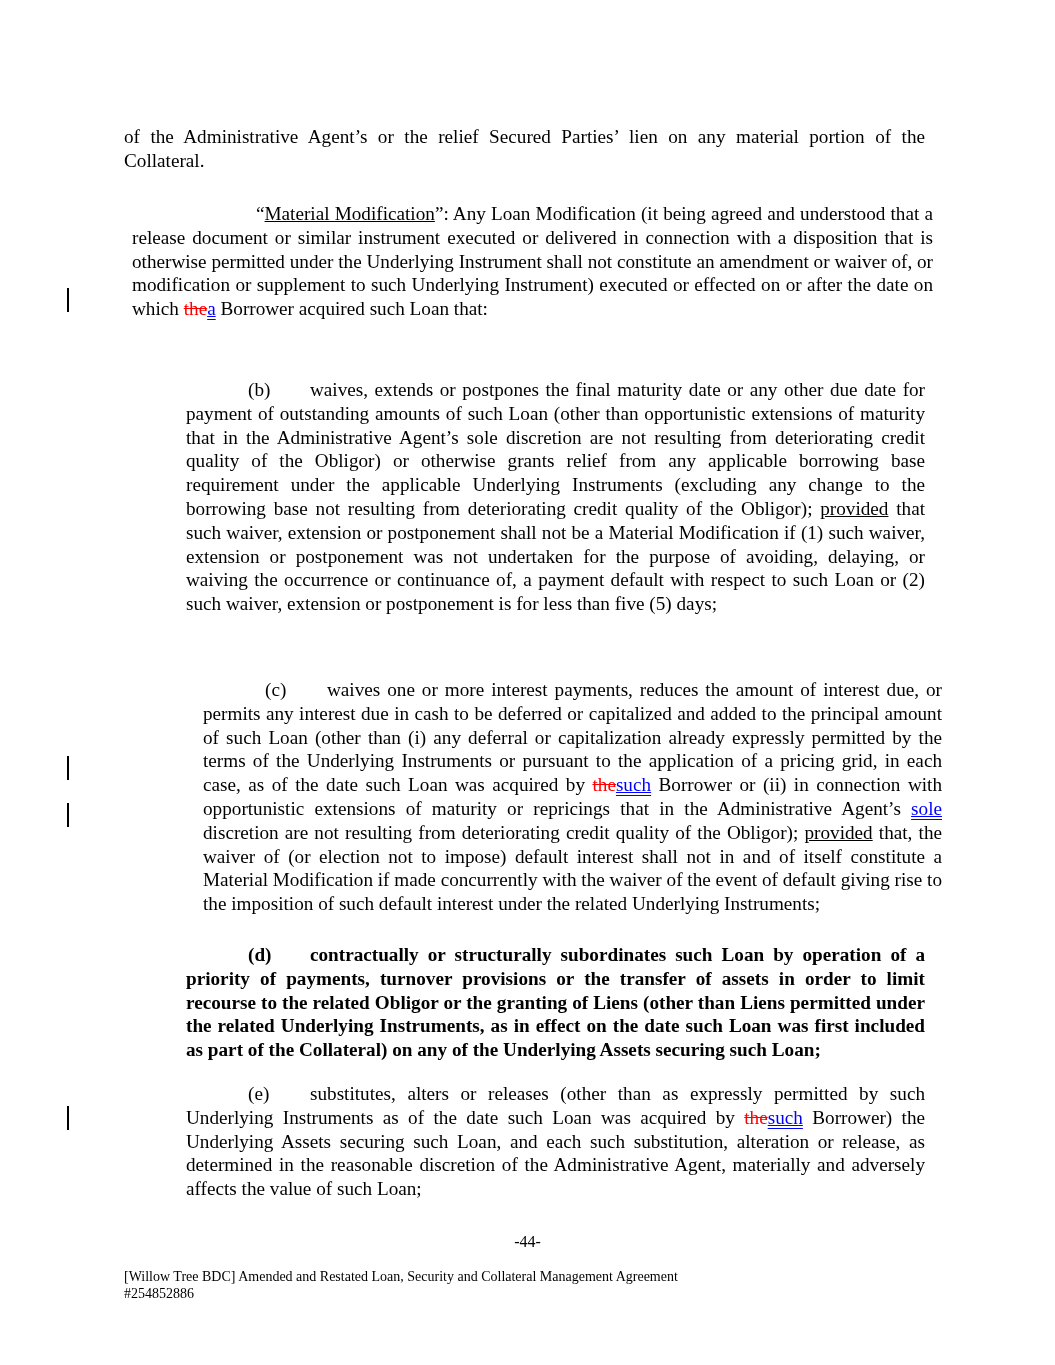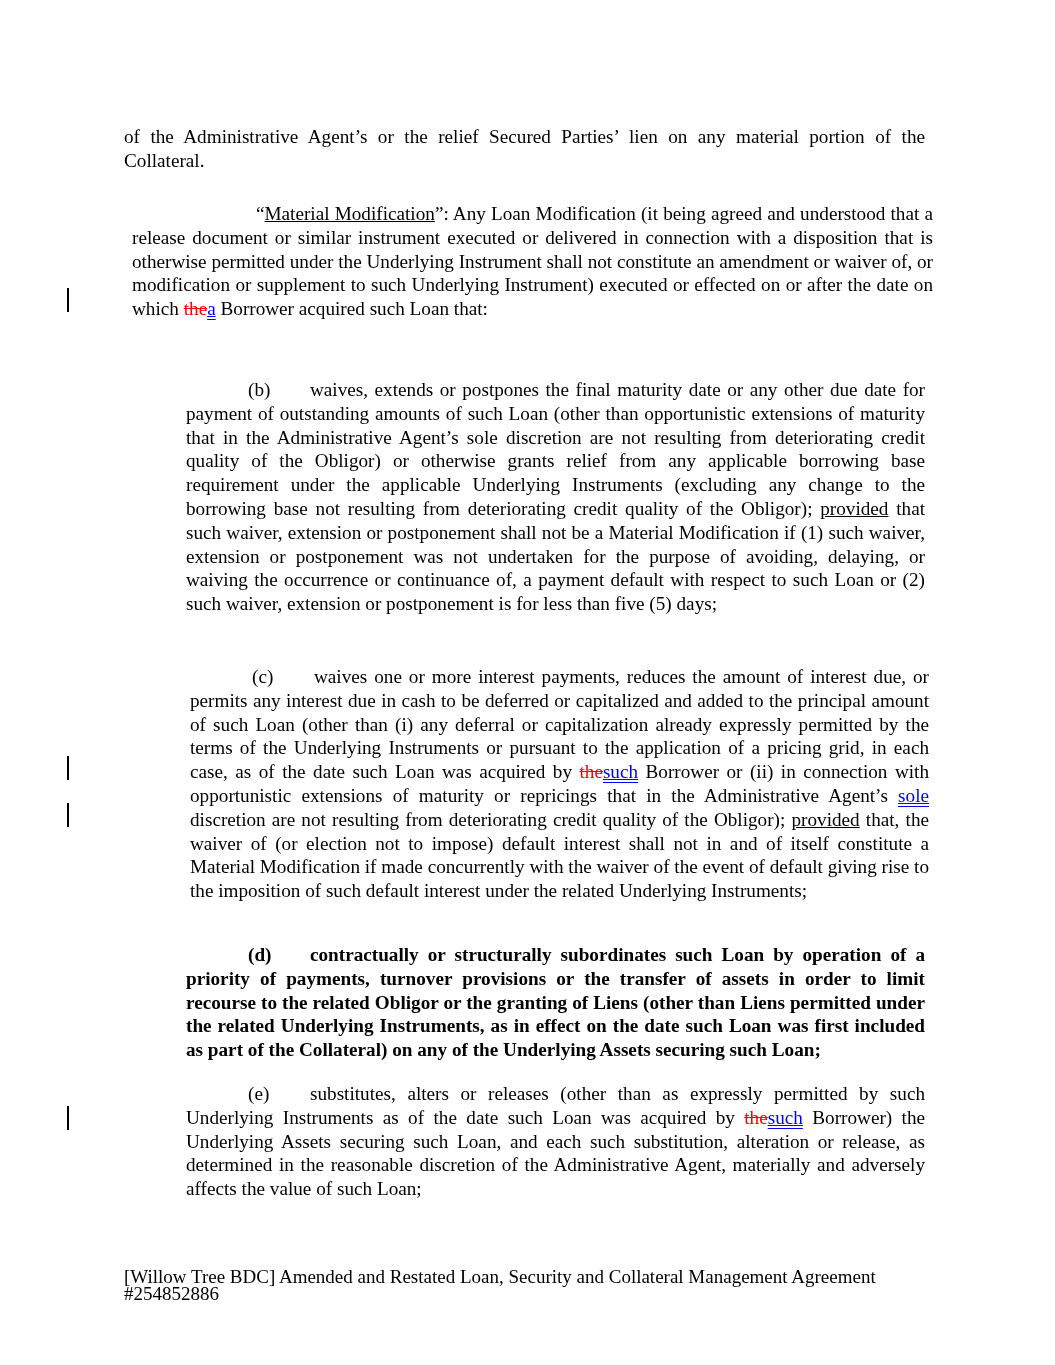--- a/index.html
+++ b/index.html
@@ -65,21 +65,21 @@
       left: 0;
       width: 1055px;
       text-align: center;
       font-size: 16px;
       line-height: 20px;
     }
     .footer {
       position: absolute;
       left: 124px;
       top: 1268px;
-      font-size: 19px;
+      font-size: 14px;
       line-height: 17px;
     }
     .footer div { white-space: nowrap; }
   </style>
 </head>
 <body>
 
 <div class="page">
 
   <div class="changebar" style="top:288px;"></div>
@@ -93,31 +93,32 @@
 
   <p class="block para-main first-indent-main" style="top:194px; margin:8px;">
     <span>“</span><span class="u">Material Modification</span><span>”</span><span>: Any Loan Modification (it being agreed and understood that a release document or similar instrument executed or delivered in connection with a disposition that is otherwise permitted under the Underlying Instrument shall not constitute an amendment or waiver of, or modification or supplement to such Underlying Instrument) executed or effected on or after the date on which </span><span class="del">the</span><span class="ins">a</span><span> Borrower acquired such Loan that:</span>
   </p>
 
 
   <p class="block para-sub first-indent-sub" style="top:378px; margin:0;">
     <span class="label">(b)</span><span>waives, extends or postpones the final maturity date or any other due date for payment of outstanding amounts of such Loan (other than opportunistic extensions of maturity that in the Administrative Agent’s sole discretion are not resulting from deteriorating credit quality of the Obligor) or otherwise grants relief from any applicable borrowing base requirement under the applicable Underlying Instruments (excluding any change to the borrowing base not resulting from deteriorating credit quality of the Obligor); </span><span class="u">provided</span><span> that such waiver, extension or postponement shall not be a Material Modification if (1) such waiver, extension or postponement was not undertaken for the purpose of avoiding, delaying, or waiving the occurrence or continuance of, a payment default with respect to such Loan or (2) such waiver, extension or postponement is for less than five (5) days;</span>
   </p>
 
-  <p class="block para-sub first-indent-sub" style="top:661px; margin:4px;">
+  <p class="block para-sub first-indent-sub" style="top:661px; margin:17px;">
     <span class="label">(c)</span><span>waives one or more interest payments, reduces the amount of interest due, or permits any interest due in cash to be deferred or capitalized and added to the principal amount of such Loan (other than (i) any deferral or capitalization already expressly permitted by the terms of the Underlying Instruments or pursuant to the application of a pricing grid, in each case, as of the date such Loan was acquired by </span><span class="del">the</span><span class="ins">such</span><span> Borrower or (ii) in connection with opportunistic extensions of maturity or repricings that in the Administrative Agent’s </span><span class="ins">sole </span><span>discretion are not resulting from deteriorating credit quality of the Obligor); </span><span class="u">provided</span><span> that, the waiver of (or election not to impose) default interest shall not in and of itself constitute a Material Modification if made concurrently with the waiver of the event of default giving rise to the imposition of such default interest under the related Underlying Instruments;</span>
   </p>
 
   <p class="block para-sub first-indent-sub" style="top:943px; margin:0;font-weight:bold;">
     <span class="label">(d)</span><span>contractually or structurally subordinates such Loan by operation of a priority of payments, turnover provisions or the transfer of assets in order to limit recourse to the related Obligor or the granting of Liens (other than Liens permitted under the related Underlying Instruments, as in effect on the date such Loan was first included as part of the Collateral) on any of the Underlying Assets securing such Loan;</span>
   </p>
 
   <p class="block para-sub first-indent-sub" style="top:1082px; margin:0;">
     <span class="label">(e)</span><span>substitutes, alters or releases (other than as expressly permitted by such Underlying Instruments as of the date such Loan was acquired by </span><span class="del">the</span><span class="ins">such</span><span> Borrower) the Underlying Assets securing such Loan, and each such substitution, alteration or release, as determined in the reasonable discretion of the Administrative Agent, materially and adversely affects the value of such Loan;</span>
   </p>
 
+  <div class="page-num">-44-</div>
 
   <div class="footer">
     <div>[Willow Tree BDC] Amended and Restated Loan, Security and Collateral Management Agreement</div>
     <div>#254852886</div>
   </div>
 
 </div>
 
 </body></html>

